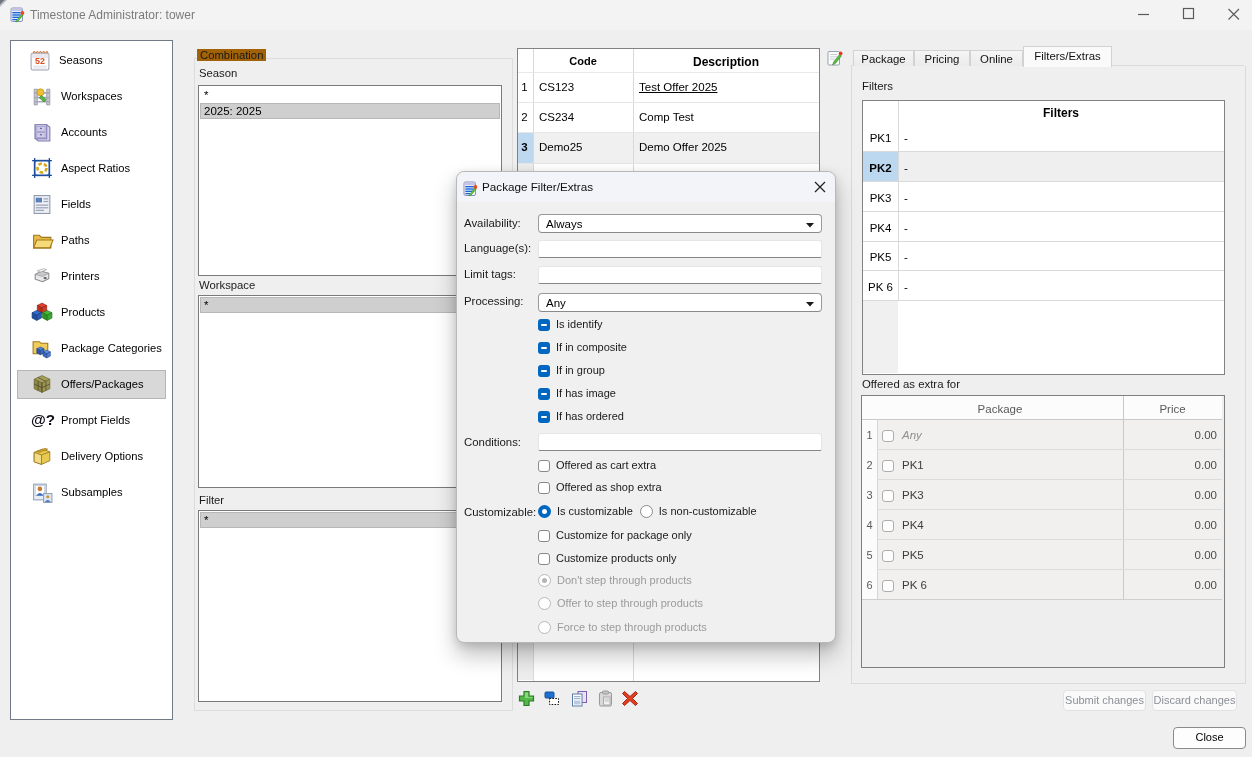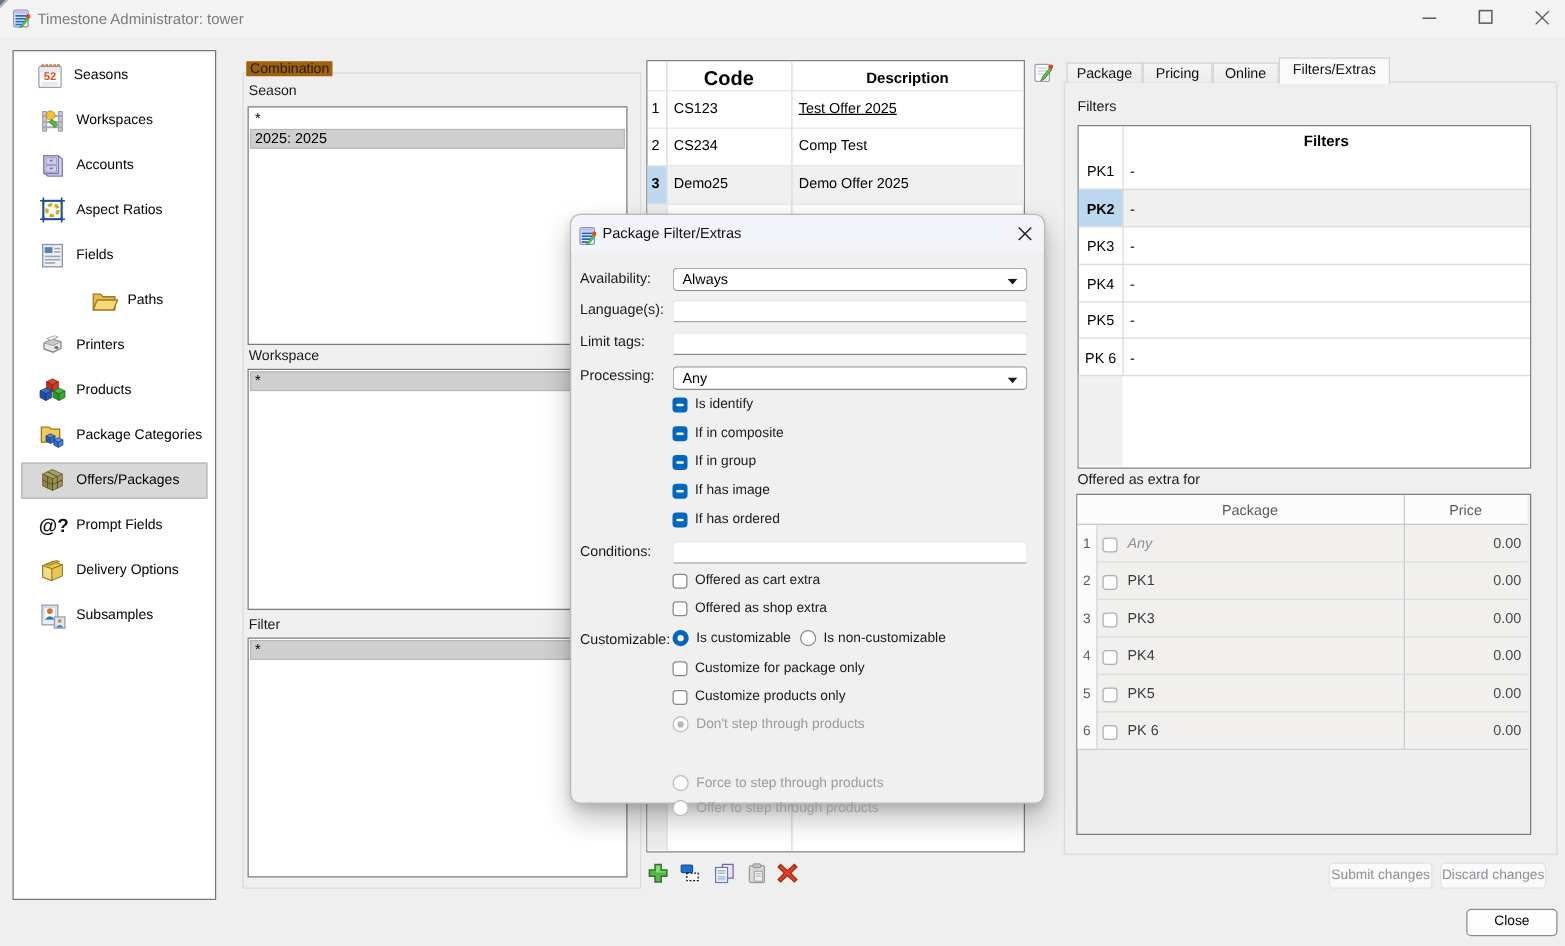--- a/index.html
+++ b/index.html
@@ -123,21 +123,21 @@
         <rect x="3" y="2.5" width="15" height="17" fill="#eef0f6" stroke="#8a94a8"></rect>
         <rect x="4.5" y="4.5" width="6" height="4.5" fill="#5a80b8"></rect>
         <rect x="12" y="5" width="4.5" height="1.2" fill="#9aa6b8"></rect>
         <rect x="12" y="7.5" width="4.5" height="1.2" fill="#9aa6b8"></rect>
         <rect x="4.5" y="11" width="12" height="1.2" fill="#9aa6b8"></rect>
         <rect x="4.5" y="13.5" width="12" height="1.2" fill="#9aa6b8"></rect>
         <rect x="4.5" y="16" width="8" height="1.2" fill="#9aa6b8"></rect>
       </svg>
       <div class="nav-txt">Fields</div>
     </div>
-    <div class="nav-item abs" style="left:10px;top:222px;margin-left:41px;">
+    <div class="nav-item abs" style="left:10px;top:222px;">
       <svg class="nav-ico" viewBox="0 0 21 21">
         <path d="M2.5 6 L8 6 L10 8 L19 8 L19 18 L2.5 18 Z" fill="#e8bc4a" stroke="#a07818"></path>
         <path d="M2.5 18 L5.5 10.5 L21 10.5 L18 18 Z" fill="#f6da7a" stroke="#a07818"></path>
       </svg>
       <div class="nav-txt">Paths</div>
     </div>
     <div class="nav-item abs" style="left:10px;top:258px;">
       <svg class="nav-ico" viewBox="0 0 21 21">
         <path d="M4 9 L10 6 L17 8 L17 13 L11 16 L4 13.5 Z" fill="#e8e8e8" stroke="#888"></path>
         <path d="M4 9 L10 6 L17 8 L11 11 Z" fill="#c8c8cc" stroke="#888" stroke-width=".5"></path>
@@ -230,21 +230,21 @@
 <div class="abs tbl" id="ctable" style="left:517px;top:48px;width:301px;height:632px;">
   <div class="abs" style="left:0;top:114px;width:15px;height:517px;background:#ededed;"></div>
   <div class="abs" style="left:15px;top:83px;width:286px;height:31px;background:#f0f0f0;"></div>
   <div class="abs" style="left:0;top:83px;width:15px;height:31px;background:#bdd8ef;"></div>
   <div class="vline" style="left:15px;top:0;height:632px;"></div>
   <div class="vline" style="left:115px;top:0;height:632px;"></div>
   <div class="hline" style="left:0;top:23px;width:301px;background:#e8e8e8;"></div>
   <div class="hline" style="left:0;top:53px;width:301px;background:#e6e6e6;"></div>
   <div class="hline" style="left:0;top:83px;width:301px;background:#e6e6e6;"></div>
   <div class="hline" style="left:0;top:114px;width:301px;background:#e6e6e6;"></div>
-  <div class="cell" style="left:15px;top:6px;width:100px;text-align:center;font-weight:bold;font-size:16px;">Code</div>
+  <div class="cell" style="left:15px;top:6px;width:100px;text-align:center;font-weight:bold;font-size:11px;">Code</div>
   <div class="cell" style="left:115px;top:6px;width:186px;text-align:center;font-weight:bold;font-size:12px;">Description</div>
   <div class="cell" style="left:0;top:32px;width:13px;text-align:center;">1</div>
   <div class="cell" style="left:21px;top:32px;">CS123</div>
   <div class="cell" style="left:121px;top:32px;text-decoration:underline;">Test Offer 2025</div>
   <div class="cell" style="left:0;top:62px;width:13px;text-align:center;">2</div>
   <div class="cell" style="left:21px;top:62px;">CS234</div>
   <div class="cell" style="left:121px;top:62px;">Comp Test</div>
   <div class="cell" style="left:0;top:92px;width:13px;text-align:center;font-weight:bold;">3</div>
   <div class="cell" style="left:21px;top:92px;">Demo25</div>
   <div class="cell" style="left:121px;top:92px;">Demo Offer 2025</div>
@@ -410,15 +410,15 @@
   <div class="chkrow" style="top:191px;"><span class="chk chk-ind"></span><span class="lbl12">If in group</span></div>
   <div class="chkrow" style="top:214px;"><span class="chk chk-ind"></span><span class="lbl12">If has image</span></div>
   <div class="chkrow" style="top:237px;"><span class="chk chk-ind"></span><span class="lbl12">If has ordered</span></div>
   <div class="fld tbox" style="top:261px;height:18px;"></div>
   <div class="chkrow" style="top:286px;"><span class="chk chk-off"></span><span class="lbl12">Offered as cart extra</span></div>
   <div class="chkrow" style="top:308px;"><span class="chk chk-off"></span><span class="lbl12">Offered as shop extra</span></div>
   <div class="chkrow" style="top:332px;"><span class="rad rad-on"></span><span class="lbl12">Is customizable</span><span style="display:inline-block;width:7px;"></span><span class="rad rad-off"></span><span class="lbl12">Is non-customizable</span></div>
   <div class="chkrow" style="top:356px;"><span class="chk chk-off"></span><span class="lbl12">Customize for package only</span></div>
   <div class="chkrow" style="top:379px;"><span class="chk chk-off"></span><span class="lbl12">Customize products only</span></div>
   <div class="chkrow" style="top:401px;"><span class="rad rad-dis"><span class="dotc"></span></span><span class="lbl12 dis">Don't step through products</span></div>
-  <div class="chkrow" style="top:424px;margin-top:44px;"><span class="rad rad-dis"></span><span class="lbl12 dis">Offer to step through products</span></div>
+  <div class="chkrow" style="top:424px;"><span class="rad rad-dis"></span><span class="lbl12 dis">Offer to step through products</span></div>
   <div class="chkrow" style="top:448px;"><span class="rad rad-dis"></span><span class="lbl12 dis">Force to step through products</span></div>
 </div>
 
 </body></html>

